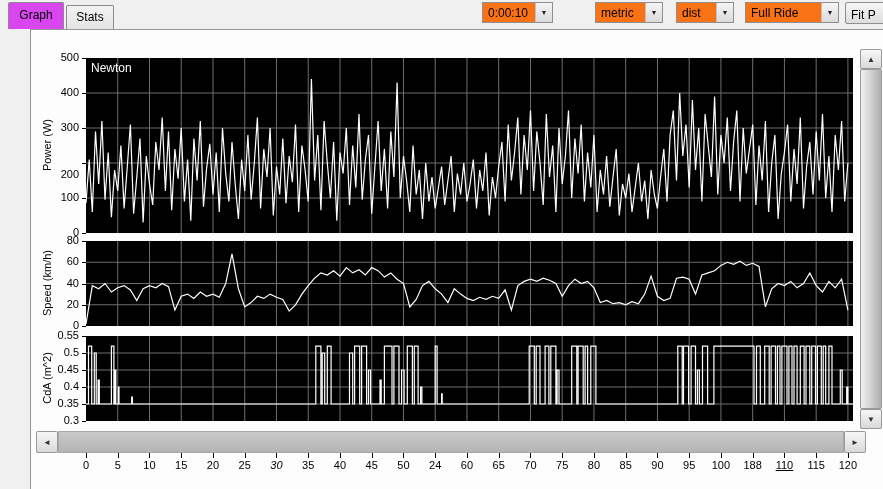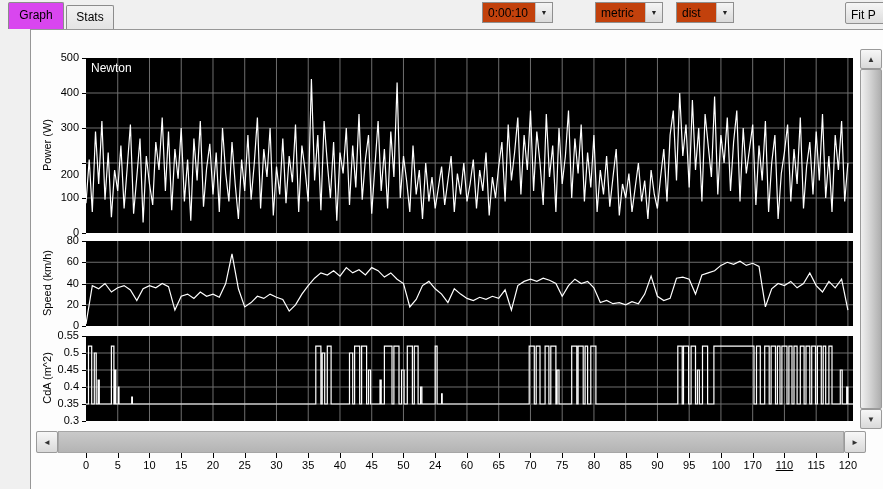--- a/index.html
+++ b/index.html
@@ -8,21 +8,21 @@
 
   
   .tab-bar { position:absolute; left:0; top:0; width:883px; height:29px; background:#f0f0f0; }
   .tab { position:absolute; text-align:center; font-size:12px; color:#000;
          border:1px solid #8c8c8c; border-bottom:none; border-radius:2px 2px 0 0; cursor:default; }
   .tab.active { left:8px; top:2px; width:56px; height:27px; background:#d946ef; line-height:25px; z-index:3; }
   .tab.inactive { left:66px; top:5px; width:48px; height:24px; line-height:22px;
                   background:linear-gradient(#f2f2f2,#e4e4e4); z-index:2; }
 
   
-  .combo { position:absolute; top:2px; height:21px; display:flex; border:1px solid #8f8f8f; background:#c2410c; }
+  .combo { position:absolute; top:2px; height:21px; display:flex; border:1px solid #8f8f8f; background:#f97316; }
   .combo .val { flex:1; font-size:12px; padding:3px 0 0 5px; white-space:nowrap; overflow:hidden; }
   .combo .drop { width:17px; border-left:1px solid #c0c0c0; background:linear-gradient(#f5f5f5,#dadada);
                  display:flex; align-items:center; justify-content:center; font-size:7px; color:#222; }
   .toolbtn { position:absolute; top:2px; height:22px; border:1px solid #8f8f8f; border-radius:2px;
              background:linear-gradient(#f6f6f6,#ddd); font-size:12px; text-align:left; padding:3px 0 0 5px; }
 
   
   #panel { position:absolute; left:30px; top:29px; width:853px; height:460px; background:#fdfdfd;
            border-left:1px solid #979797; border-top:1px solid #979797; }
   .plot { position:absolute; left:55px; width:767px; background:#000; }
@@ -57,20 +57,24 @@
   <div class="combo" style="left:482px;width:71px;">
     <span class="val">0:00:10</span>
     <span class="drop">▼</span>
   </div>
   <div class="combo" style="left:595px;width:68px;">
     <span class="val">metric</span>
     <span class="drop">▼</span>
   </div>
   <div class="combo" style="left:676px;width:58px;">
     <span class="val">dist</span>
+    <span class="drop">▼</span>
+  </div>
+  <div class="combo" style="left:745px;width:94px;">
+    <span class="val">Full Ride</span>
     <span class="drop">▼</span>
   </div>
   <button class="toolbtn" style="left:845px;width:45px;">Fit P</button>
 </div>
 
 <div id="panel">
   <div class="plot" id="plot-0" style="top:28px;height:175px;"><svg width="767" height="175" viewBox="0 0 767 175">
         <line x1="31.746688741721854" y1="0" x2="31.746688741721854" y2="175" stroke="#6e6e6e" stroke-width="1"></line>
         <line x1="63.49337748344371" y1="0" x2="63.49337748344371" y2="175" stroke="#6e6e6e" stroke-width="1"></line>
         <line x1="95.24006622516556" y1="0" x2="95.24006622516556" y2="175" stroke="#6e6e6e" stroke-width="1"></line>
@@ -221,21 +225,21 @@
     <div class="xlab" style="left: 70.7467px;">5</div>
     <div class="xtickmark" style="left: 118.493px;"></div>
     <div class="xlab" style="left: 102.493px;">10</div>
     <div class="xtickmark" style="left: 150.24px;"></div>
     <div class="xlab" style="left: 134.24px;">15</div>
     <div class="xtickmark" style="left: 181.987px;"></div>
     <div class="xlab" style="left: 165.987px;">20</div>
     <div class="xtickmark" style="left: 213.733px;"></div>
     <div class="xlab" style="left: 197.733px;">25</div>
     <div class="xtickmark" style="left: 245.48px;"></div>
-    <div class="xlab" style="left: 229.48px;">30</div>
+    <div class="xlab" style="left: 229.48px; font-style: italic;">30</div>
     <div class="xtickmark" style="left: 277.227px;"></div>
     <div class="xlab" style="left: 261.227px;">35</div>
     <div class="xtickmark" style="left: 308.974px;"></div>
     <div class="xlab" style="left: 292.974px;">40</div>
     <div class="xtickmark" style="left: 340.72px;"></div>
     <div class="xlab" style="left: 324.72px;">45</div>
     <div class="xtickmark" style="left: 372.467px;"></div>
     <div class="xlab" style="left: 356.467px;">50</div>
     <div class="xtickmark" style="left: 404.214px;"></div>
     <div class="xlab" style="left: 388.214px;">24</div>
@@ -251,20 +255,20 @@
     <div class="xlab" style="left: 546.947px;">80</div>
     <div class="xtickmark" style="left: 594.694px;"></div>
     <div class="xlab" style="left: 578.694px;">85</div>
     <div class="xtickmark" style="left: 626.44px;"></div>
     <div class="xlab" style="left: 610.44px;">90</div>
     <div class="xtickmark" style="left: 658.187px;"></div>
     <div class="xlab" style="left: 642.187px;">95</div>
     <div class="xtickmark" style="left: 689.934px;"></div>
     <div class="xlab" style="left: 673.934px;">100</div>
     <div class="xtickmark" style="left: 721.68px;"></div>
-    <div class="xlab" style="left: 705.68px;">170</div>
+    <div class="xlab" style="left: 705.68px;">188</div>
     <div class="xtickmark" style="left: 753.427px;"></div>
     <div class="xlab" style="left: 737.427px; text-decoration: underline;">110</div>
     <div class="xtickmark" style="left: 785.174px;"></div>
     <div class="xlab" style="left: 769.174px;">115</div>
     <div class="xtickmark" style="left: 816.921px;"></div>
     <div class="xlab" style="left: 800.921px;">120</div>
   </div>
 
 </body></html>

